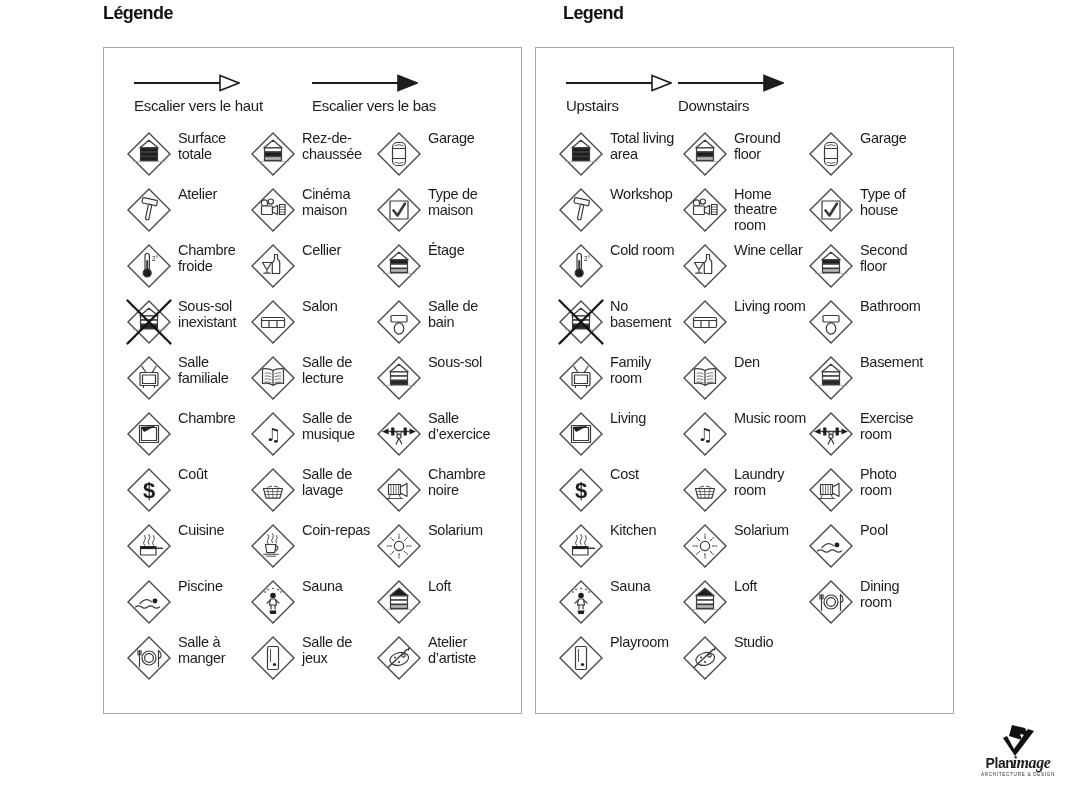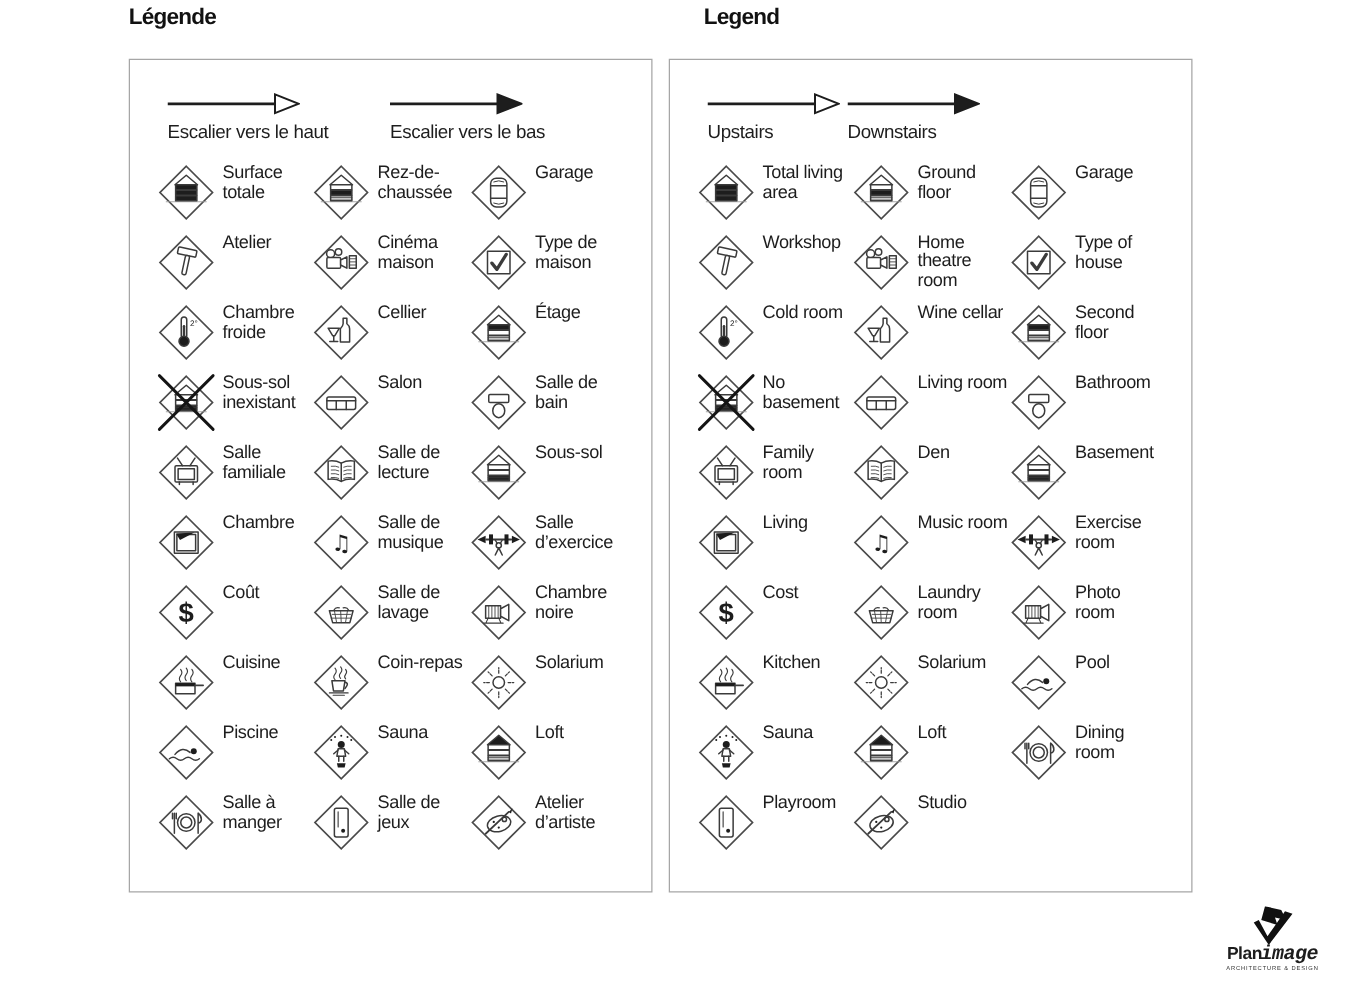--- a/index.html
+++ b/index.html
@@ -21,21 +21,21 @@
   .arrow-svg{display:block;margin-bottom:5px;}
   .arrow-label{font-size:15px;letter-spacing:-0.3px;white-space:nowrap;}
   .items{display:grid;grid-template-columns:124px 126px 1fr;grid-auto-rows:56px;
        align-items:center;padding:6px 24px 0 22px;}
   .cell{display:flex;gap:6px;min-width:0;}
   .licon{width:46px;height:46px;flex:0 0 46px;overflow:visible;}
   .label{font-size:14.5px;line-height:1.08;letter-spacing:-0.3px;flex:1;min-width:0;}
   .logo{position:absolute;right:14px;bottom:8px;width:96px;text-align:center;}
   .logo-mark{display:block;margin:0 auto -2px auto;}
   .logo-text{font-size:14px;font-weight:bold;letter-spacing:-0.4px;line-height:1;}
-  .logo-text .it{font-family:Liberation Mono, monospace;font-style:italic;font-size:16px;
+  .logo-text .it{font-family:Liberation Serif, serif;font-style:italic;font-size:16px;
        font-weight:bold;margin-left:-1px;}
   .logo-tag{font-size:4.6px;letter-spacing:0.7px;color:#333;margin-top:1px;}
 </style>
 </head>
 <body>
 
 <div class="stage">
 
   <div id="title-fr" class="panel-title">Légende</div>
   <div id="title-en" class="panel-title">Legend</div>

